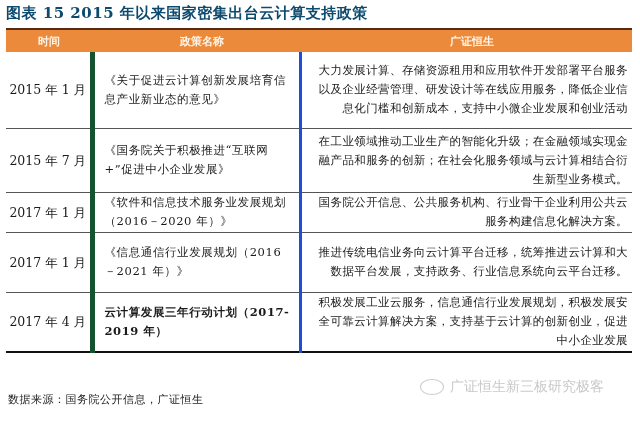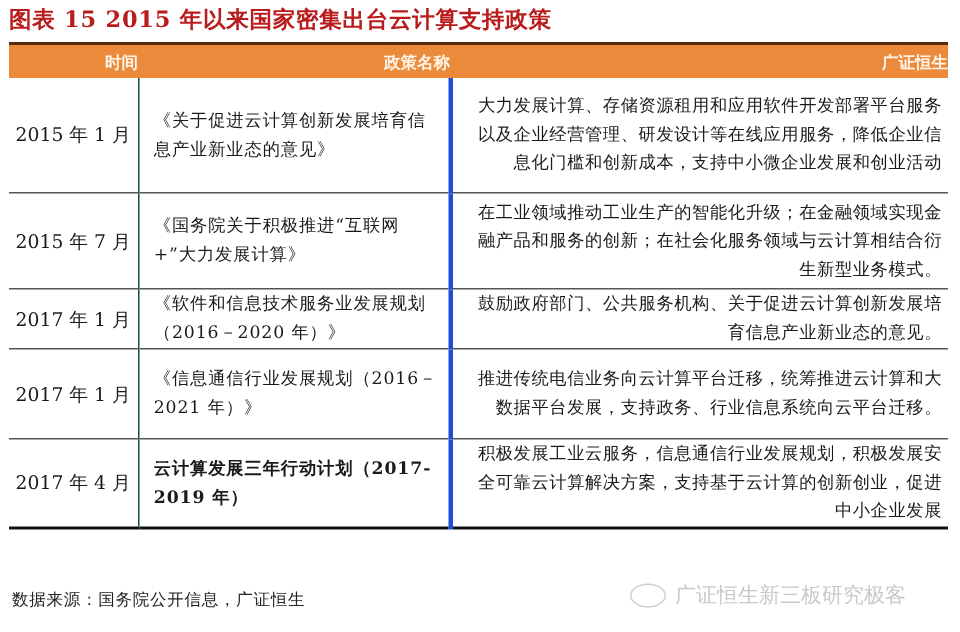--- a/index.html
+++ b/index.html
@@ -1,34 +1,34 @@
 <!DOCTYPE html>
 <html><head>
 <meta charset="utf-8">
 <style>
   html, body { margin:0; padding:0; background:#ffffff; }
   body { width:640px; height:421px; overflow:hidden; position:relative;
          font-family: "DejaVu Serif", "Liberation Serif", serif; color:#1a1a1a; }
   .title { position:absolute; left:6px; top:4px; font-size:15px; font-weight:bold;
-           letter-spacing:0.5px; color:#b91c1c; white-space:nowrap; }
+           letter-spacing:0.5px; color:#0c4a6e; white-space:nowrap; }
   .tbl { position:absolute; left:6px; top:28px; width:626px; border-collapse:collapse;
          table-layout:fixed; }
   .tbl th { background:#ec8a3c; color:#fff4e6; font-size:11px; font-weight:bold;
-            text-align:right; padding:0 0 0 0; height:22px;
+            text-align:center; padding:0 0 0 0; height:22px;
             border-top:2px solid #5a2a10; }
   .tbl th.c2, .tbl th.c3 { padding-left:12px;margin-top:21px; }
   .tbl td { font-size:11.5px; line-height:19px; vertical-align:middle;
             border-bottom:1.5px solid #555; padding:0; }
-  .tbl td.c1 { text-align:center; border-right:1px solid #14532d; font-size:12.5px; }
+  .tbl td.c1 { text-align:center; border-right:5px solid #14532d; font-size:12.5px; }
   .tbl td.c2 { border-right:3px solid #1d4ed8; padding:0 6px 0 10px; letter-spacing:0.6px; }
   .tbl td.c3 { padding:0 4px 0 6px; letter-spacing:0.4px;text-align:right; }
   .tbl tr.last td { border-bottom:2px solid #111; }
   .c2.spread { letter-spacing:4px;font-weight:bold; }
   .source { position:absolute; left:8px; top:392px; font-size:11px; color:#222; letter-spacing:0.5px;text-align:center; }
-  .watermark { position:absolute; left:420px; top:388px; font-size:14px; color:#c9c9c9;
+  .watermark { position:absolute; left:420px; top:378px; font-size:14px; color:#c9c9c9;
                font-family:"DejaVu Sans", sans-serif; white-space:nowrap; display:flex; align-items:center; gap:6px; }
   .wm-icon { width:22px; height:14px; border:1.5px solid #cfcfcf; border-radius:50%; display:inline-block; }
 </style>
 </head>
 <body>
 
 <div class="title">图表 15 2015 年以来国家密集出台云计算支持政策</div>
 
 <table class="tbl">
   <colgroup>
@@ -44,27 +44,27 @@
     </tr>
   </thead>
   <tbody>
     <tr style="height:76px">
       <td class="c1">2015 年 1 月</td>
       <td class="c2">《关于促进云计算创新发展培育信息产业新业态的意见》</td>
       <td class="c3">大力发展计算、存储资源租用和应用软件开发部署平台服务以及企业经营管理、研发设计等在线应用服务，降低企业信息化门槛和创新成本，支持中小微企业发展和创业活动</td>
     </tr>
     <tr style="height:64px">
       <td class="c1">2015 年 7 月</td>
-      <td class="c2">《国务院关于积极推进“互联网+”大力发展计算》</td>
+      <td class="c2">《国务院关于积极推进“互联网+”促进中小企业发展》</td>
       <td class="c3">在工业领域推动工业生产的智能化升级；在金融领域实现金融产品和服务的创新；在社会化服务领域与云计算相结合衍生新型业务模式。</td>
     </tr>
     <tr style="height:40px">
       <td class="c1">2017 年 1 月</td>
       <td class="c2">《软件和信息技术服务业发展规划（2016－2020 年）》</td>
-      <td class="c3">鼓励政府部门、公共服务机构、关于促进云计算创新发展培育信息产业新业态的意见。</td>
+      <td class="c3">国务院公开信息、公共服务机构、行业骨干企业利用公共云服务构建信息化解决方案。</td>
     </tr>
     <tr style="height:60px">
       <td class="c1">2017 年 1 月</td>
       <td class="c2">《信息通信行业发展规划（2016－2021 年）》</td>
       <td class="c3">推进传统电信业务向云计算平台迁移，统筹推进云计算和大数据平台发展，支持政务、行业信息系统向云平台迁移。</td>
     </tr>
     <tr class="last" style="height:60px">
       <td class="c1">2017 年 4 月</td>
       <td class="c2 spread">云计算发展三年行动计划（2017-2019 年）</td>
       <td class="c3">积极发展工业云服务，信息通信行业发展规划，积极发展安全可靠云计算解决方案，支持基于云计算的创新创业，促进中小企业发展</td>

